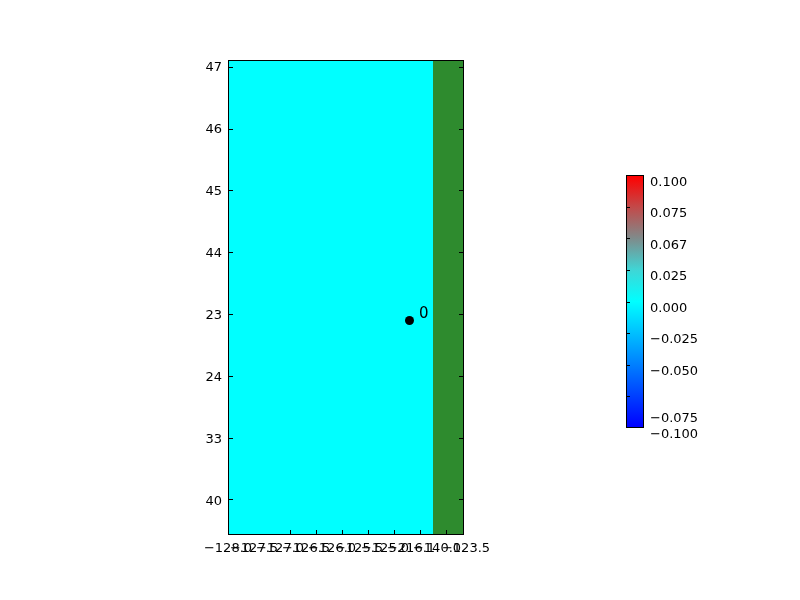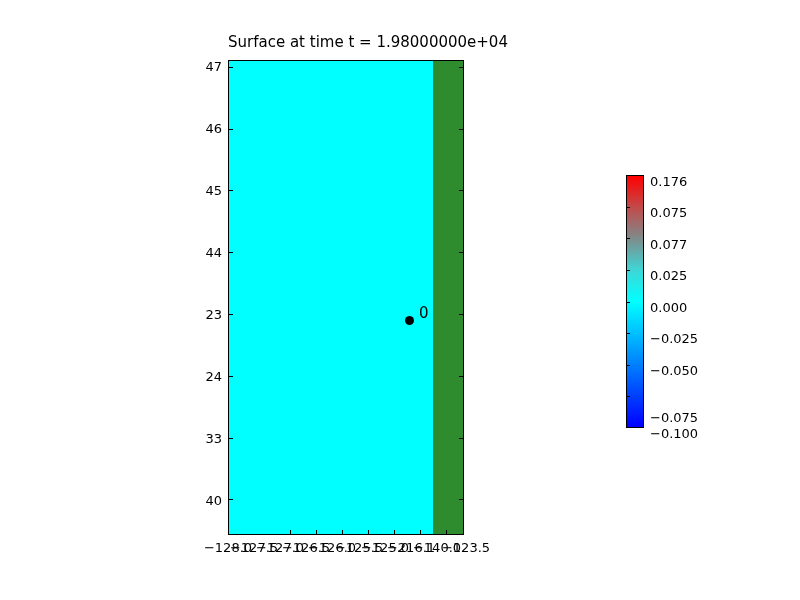--- a/index.html
+++ b/index.html
@@ -154,21 +154,20 @@
     color: #000000;
     white-space: nowrap;
     transform: translateY(-50%);
   }
 </style>
 </head>
 <body>
 
 <div id="figure">
 
-  <div id="plot-title">Surface at time t = 1.98000000e+04</div>
 
   <div id="axes">
     <div class="field-region" id="ocean-region" style="background: rgb(0, 255, 255);"></div>
     <div class="field-region" id="land-region" style="background: rgb(46, 139, 46);"></div>
 
     <div id="station-marker" style="background: rgb(0, 0, 0);"></div>
     <div id="station-label">0</div>
 
     <div class="tick-mark xtick" style="left:26.2%"></div>
     <div class="tick-mark xtick" style="left:37.3%"></div>
@@ -221,23 +220,23 @@
     <div id="colorbar-gradient"></div>
     <div class="cbtick" style="top:12.5%"></div>
     <div class="cbtick" style="top:25%"></div>
     <div class="cbtick" style="top:37.5%"></div>
     <div class="cbtick" style="top:50%"></div>
     <div class="cbtick" style="top:62.5%"></div>
     <div class="cbtick" style="top:75%"></div>
     <div class="cbtick" style="top:87.5%"></div>
   </div>
 
-  <div class="cbticklabel" style="top:181px">0.176</div>
+  <div class="cbticklabel" style="top:181px">0.100</div>
   <div class="cbticklabel" style="top:212px">0.075</div>
-  <div class="cbticklabel" style="top:244px">0.077</div>
+  <div class="cbticklabel" style="top:244px">0.067</div>
   <div class="cbticklabel" style="top:275px">0.025</div>
   <div class="cbticklabel" style="top:307px">0.000</div>
   <div class="cbticklabel" style="top:338px">−0.025</div>
   <div class="cbticklabel" style="top:370px">−0.050</div>
   <div class="cbticklabel" style="top:417px">−0.075</div>
   <div class="cbticklabel" style="top:433px">−0.100</div>
 
 </div>
 
 </body></html>

